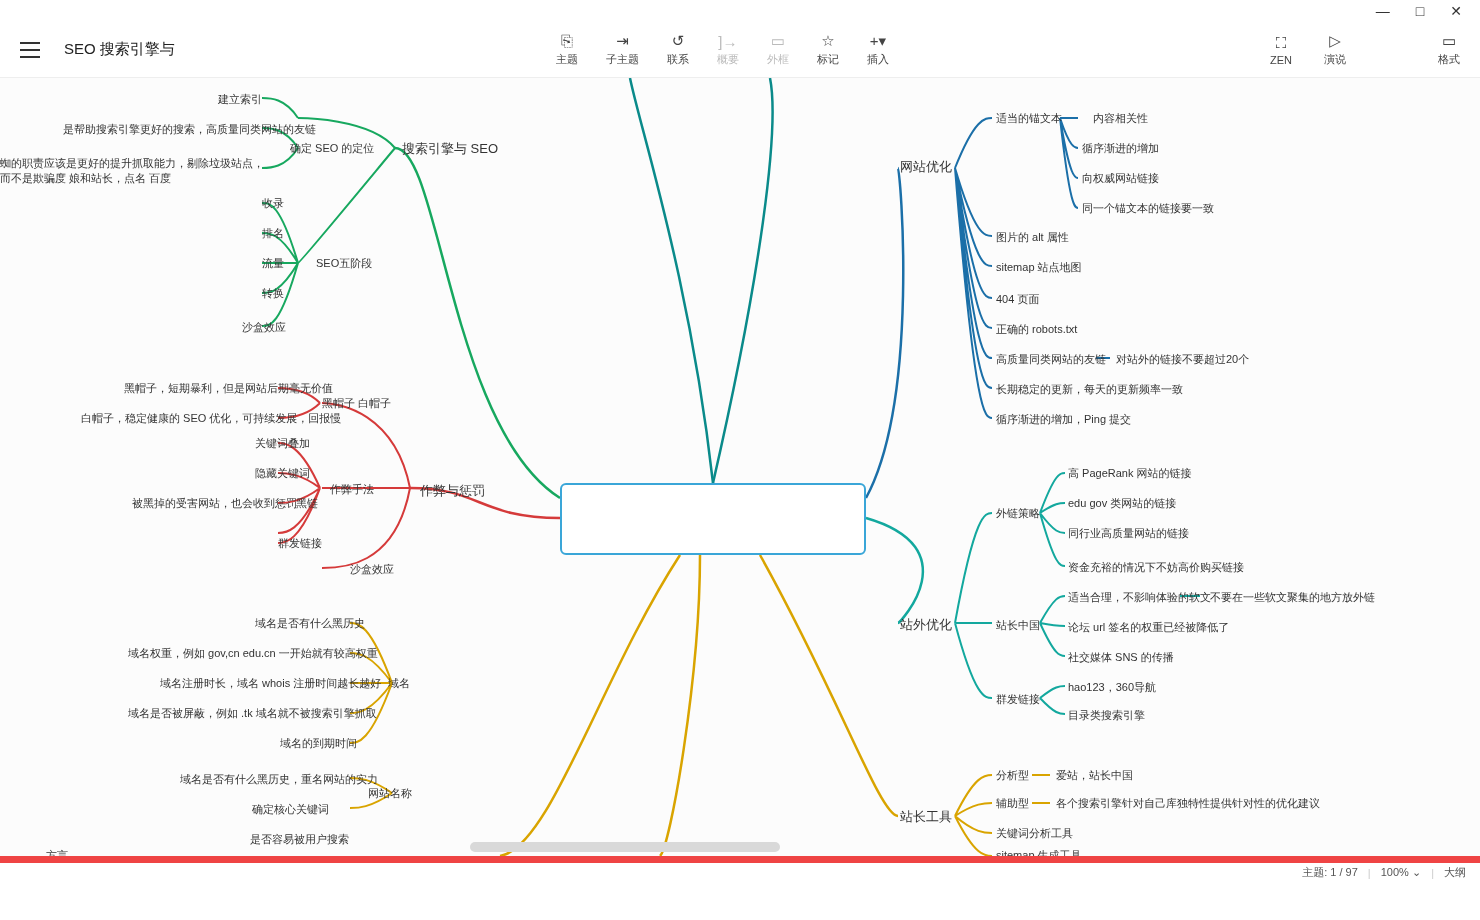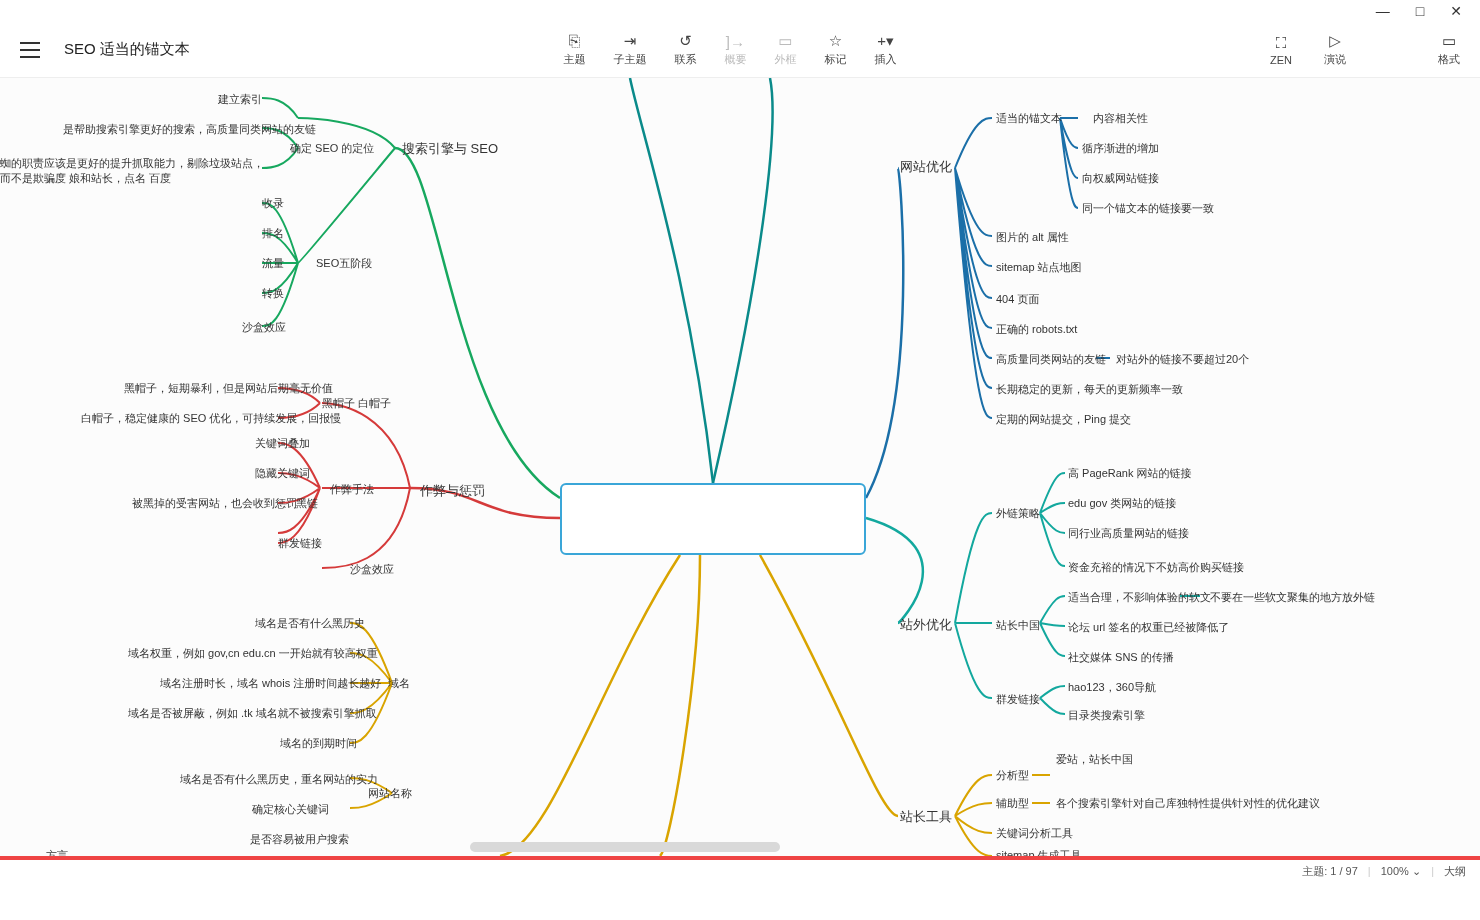--- a/index.html
+++ b/index.html
@@ -12,41 +12,41 @@
   .doc-title { font-size:15px; font-weight:500; color:#222; }
   .tool-center { display:flex; gap:28px; margin-left:auto; margin-right:auto; }
   .tool-item { display:flex; flex-direction:column; align-items:center; font-size:11px; color:#444; cursor:pointer; }
   .tool-item.disabled { color:#bbb; }
   .tool-item .ico { height:18px; display:flex; align-items:center; justify-content:center; font-size:15px; margin-bottom:2px;}
   .tool-right { display:flex; gap:32px; align-items:center; }
   .canvas { position:relative; height: 778px; background:#fcfcfc; overflow:hidden;}
   .node { position:absolute; font-size:11px; color:#333; white-space:nowrap; }
   .node.mid { font-size:13px; }
   .center-node { position:absolute; left:560px; top:405px; width:306px; height:72px; border:2px solid #3aa6d8; border-radius:6px; background:#fff; }
-  .statusbar { height:26px; border-top:4px solid #ef4444; display:flex; align-items:center; justify-content:flex-end; padding:0 14px; font-size:11px; color:#555; gap:10px;}
+  .statusbar { height:26px; border-top:7px solid #ef4444; display:flex; align-items:center; justify-content:flex-end; padding:0 14px; font-size:11px; color:#555; gap:10px;}
   .statusbar .sep { color:#ccc; }
   .hscroll { position:absolute; bottom:4px; left:470px; width:310px; height:10px; background:#d9d9d9; border-radius:5px;}
   svg.wires { position:absolute; inset:0; width:100%; height:100%; pointer-events:none;}
 </style>
 </head>
 <body>
 
 <div class="titlebar">
   <span>—</span>
   <span>□</span>
   <span>✕</span>
 </div>
 
 <div class="toolbar">
   <div class="hamburger">
       <div></div>
       <div></div>
       <div></div>
     </div>
-  <div class="doc-title">SEO 适当的锚文本</div>
+  <div class="doc-title">SEO 搜索引擎与</div>
   <div class="tool-center">
     <div class="tool-item">
         <div class="ico">⎘</div>
         <span>主题</span>
       </div>
     <div class="tool-item">
         <div class="ico">⇥</div>
         <span>子主题</span>
       </div>
     <div class="tool-item">
@@ -172,40 +172,40 @@
   <div class="node" style="left:1082px; top:63px">循序渐进的增加</div>
   <div class="node" style="left:1082px; top:93px">向权威网站链接</div>
   <div class="node" style="left:1082px; top:123px">同一个锚文本的链接要一致</div>
   <div class="node" style="left:996px; top:152px">图片的 alt 属性</div>
   <div class="node" style="left:996px; top:182px">sitemap 站点地图</div>
   <div class="node" style="left:996px; top:214px">404 页面</div>
   <div class="node" style="left:996px; top:244px">正确的 robots.txt</div>
   <div class="node" style="left:996px; top:274px">高质量同类网站的友链</div>
   <div class="node" style="left:1116px; top:274px">对站外的链接不要超过20个</div>
   <div class="node" style="left:996px; top:304px">长期稳定的更新，每天的更新频率一致</div>
-  <div class="node" style="left:996px; top:334px">定期的网站提交，Ping 提交</div>
+  <div class="node" style="left:996px; top:334px">循序渐进的增加，Ping 提交</div>
 
   <div class="node mid" style="left:900px; top:538px">站外优化</div>
   <div class="node" style="left:996px; top:428px">外链策略</div>
   <div class="node" style="left:1068px; top:388px">高 PageRank 网站的链接</div>
   <div class="node" style="left:1068px; top:418px">edu gov 类网站的链接</div>
   <div class="node" style="left:1068px; top:448px">同行业高质量网站的链接</div>
   <div class="node" style="left:1068px; top:482px">资金充裕的情况下不妨高价购买链接</div>
   <div class="node" style="left:996px; top:540px">站长中国</div>
   <div class="node" style="left:1068px; top:512px">适当合理，不影响体验的软文</div>
   <div class="node" style="left:1210px; top:512px">不要在一些软文聚集的地方放外链</div>
   <div class="node" style="left:1068px; top:542px">论坛 url 签名的权重已经被降低了</div>
   <div class="node" style="left:1068px; top:572px">社交媒体 SNS 的传播</div>
   <div class="node" style="left:996px; top:614px">群发链接</div>
   <div class="node" style="left:1068px; top:602px">hao123，360导航</div>
   <div class="node" style="left:1068px; top:630px">目录类搜索引擎</div>
 
   <div class="node mid" style="left:900px; top:730px">站长工具</div>
   <div class="node" style="left:996px; top:690px">分析型</div>
-  <div class="node" style="left:1056px; top:674px">爱站，站长中国</div>
+  <div class="node" style="left:1056px; top:690px">爱站，站长中国</div>
   <div class="node" style="left:996px; top:718px">辅助型</div>
   <div class="node" style="left:1056px; top:718px">各个搜索引擎针对自己库独特性提供针对性的优化建议</div>
   <div class="node" style="left:996px; top:748px">关键词分析工具</div>
   <div class="node" style="left:996px; top:770px">sitemap 生成工具</div>
 
   <div class="hscroll"></div>
 </div>
 
 <div class="statusbar">
   <span>主题: 1 / 97</span>

